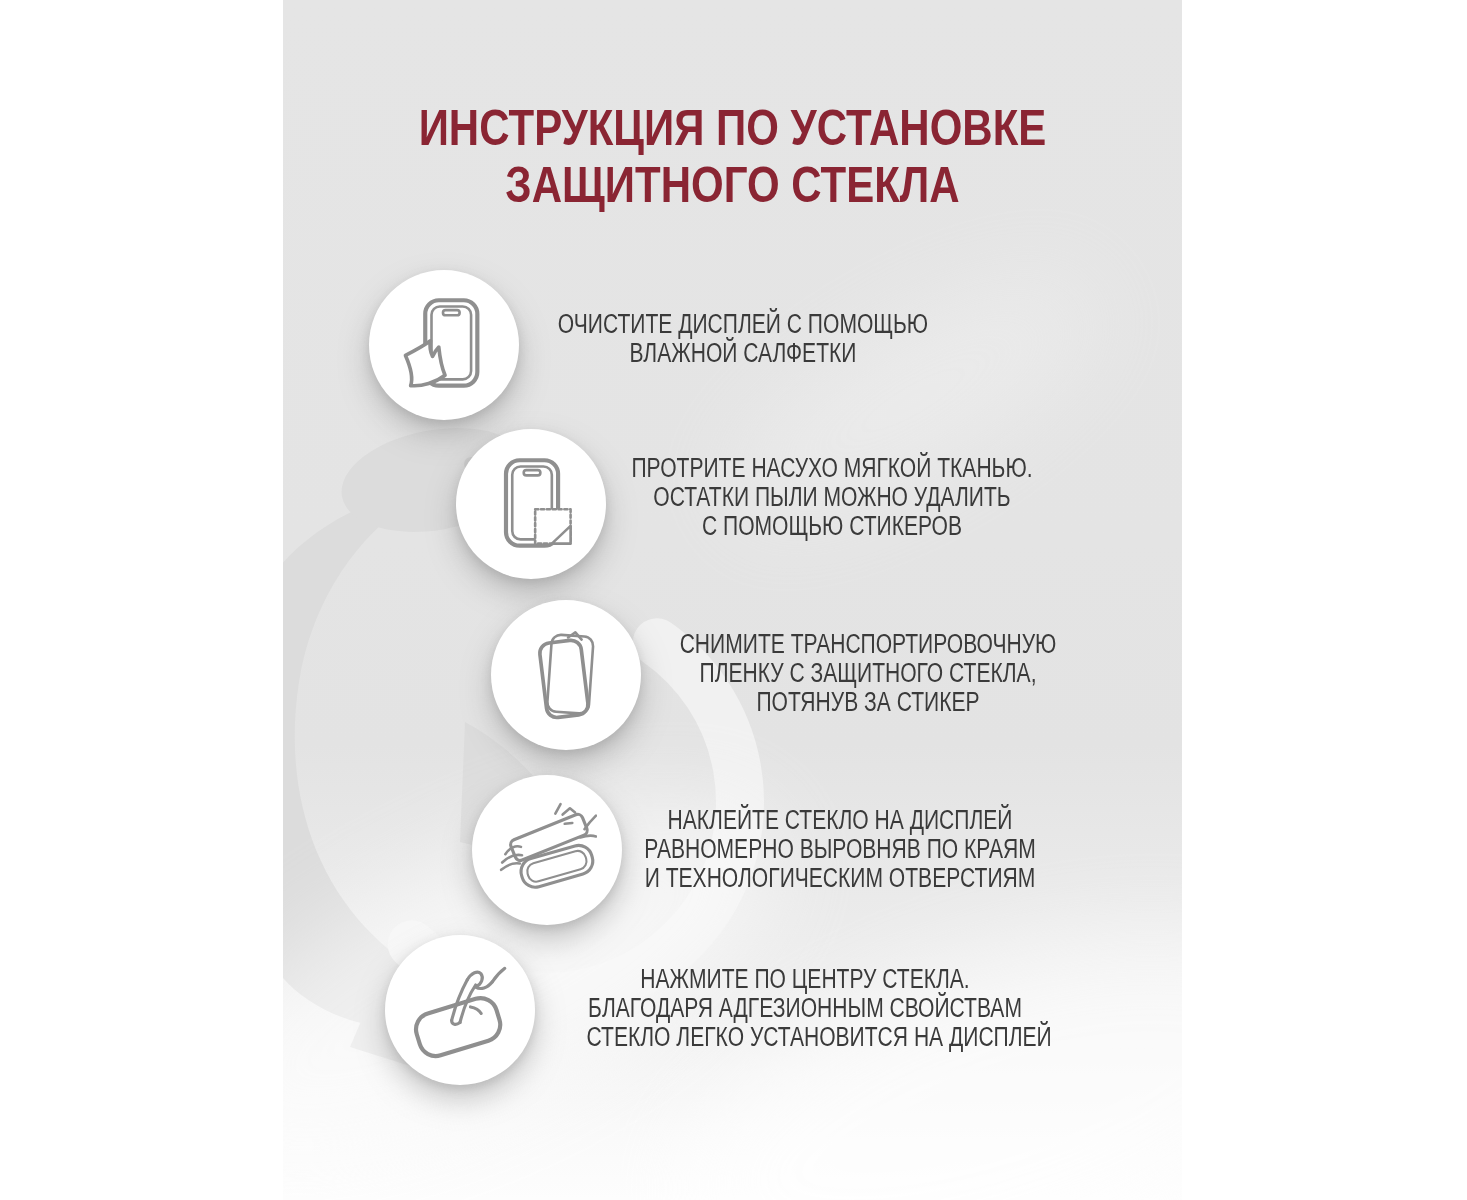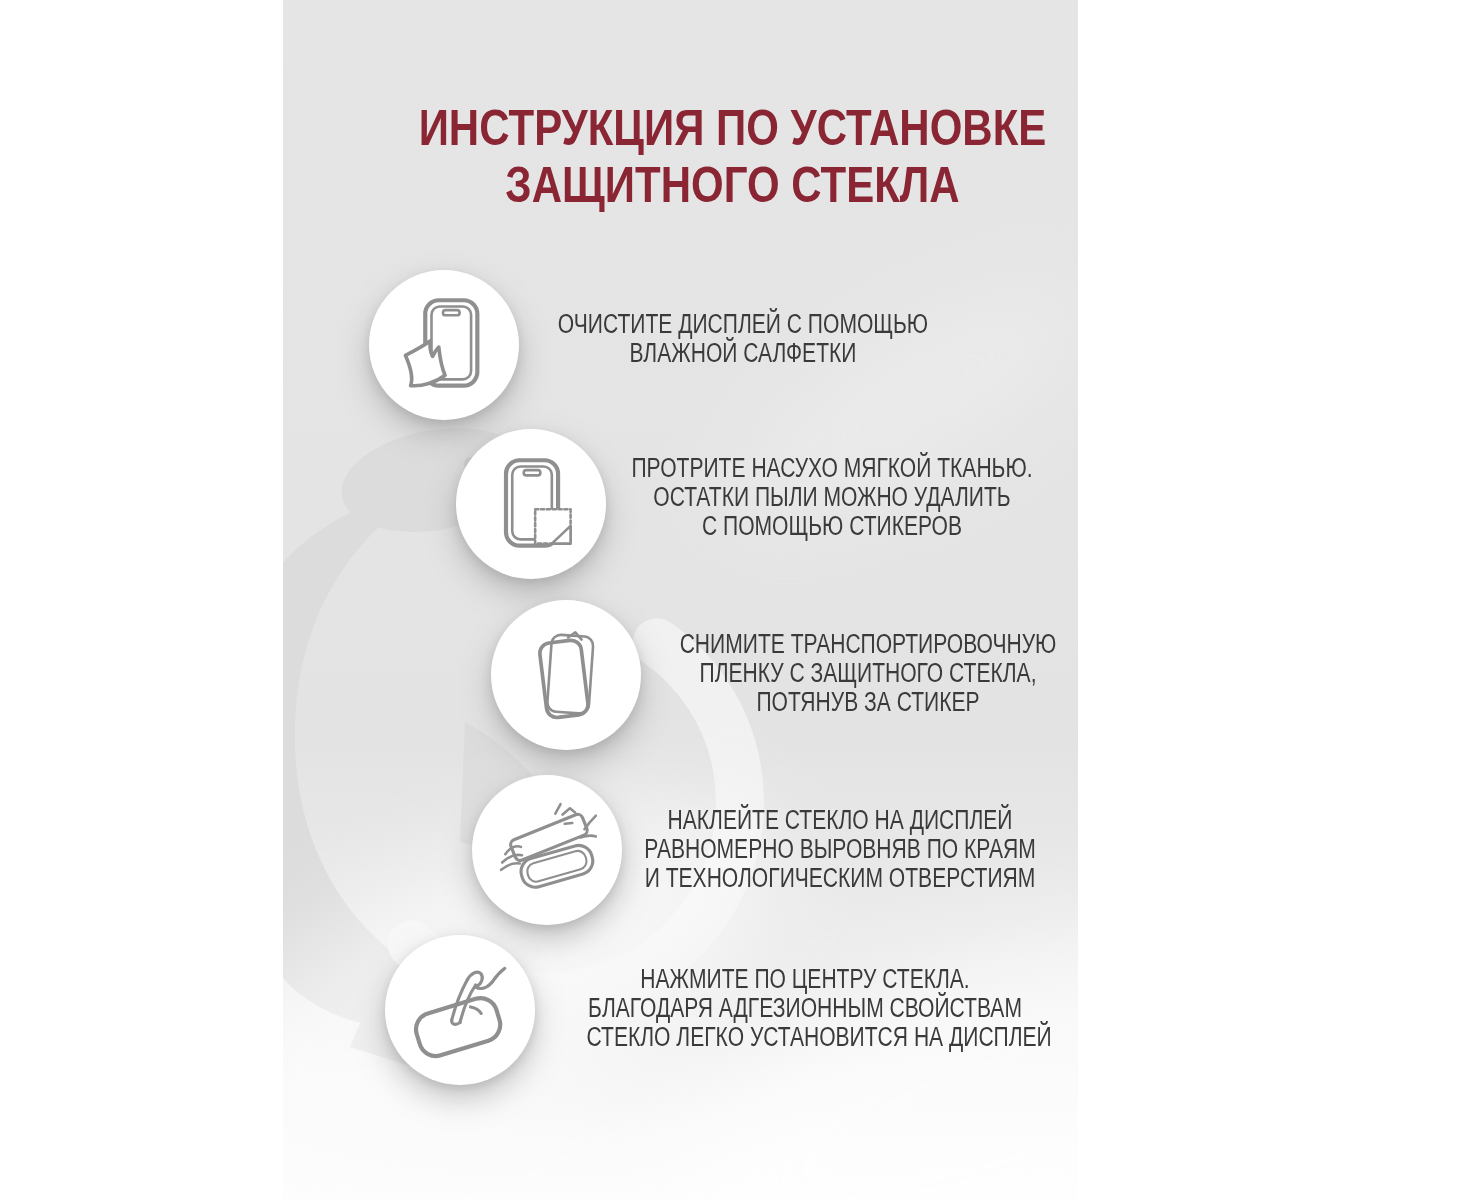--- a/index.html
+++ b/index.html
@@ -4,21 +4,21 @@
 <style>
   * { margin:0; padding:0; box-sizing:border-box; }
   html,body { background:#ffffff; }
   #canvas {
     position:relative; width:1467px; height:1200px; overflow:hidden;
     background:#ffffff;
     font-family:"Liberation Sans","DejaVu Sans",sans-serif;
   }
   
   .panel {
-    position:absolute; left:283px; top:0; width:795px; height:1200px;
+    position:absolute; left:283px; top:0; width:899px; height:1200px;
     background:linear-gradient(to bottom,#e5e5e5 0%, #e4e4e4 45%, #e3e3e3 62%, #eeeeee 82%, #fafafa 95%, #fdfdfd 100%);
     overflow:hidden;
   }
   
   .streak { position:absolute; background:#ffffff; filter:blur(46px); border-radius:50%; }
   .streak.s-a { left:-120px; top:860px; width:640px; height:240px; opacity:.55; transform:rotate(-26deg); }
   .streak.s-b { left:380px; top:960px; width:680px; height:300px; opacity:.6; transform:rotate(-18deg); }
   .streak.s-c { left:420px; top:330px; width:420px; height:140px; opacity:.25; transform:rotate(-30deg); }
 
   .watermark { position:absolute; left:-8px; top:422px; width:520px; height:660px; }

